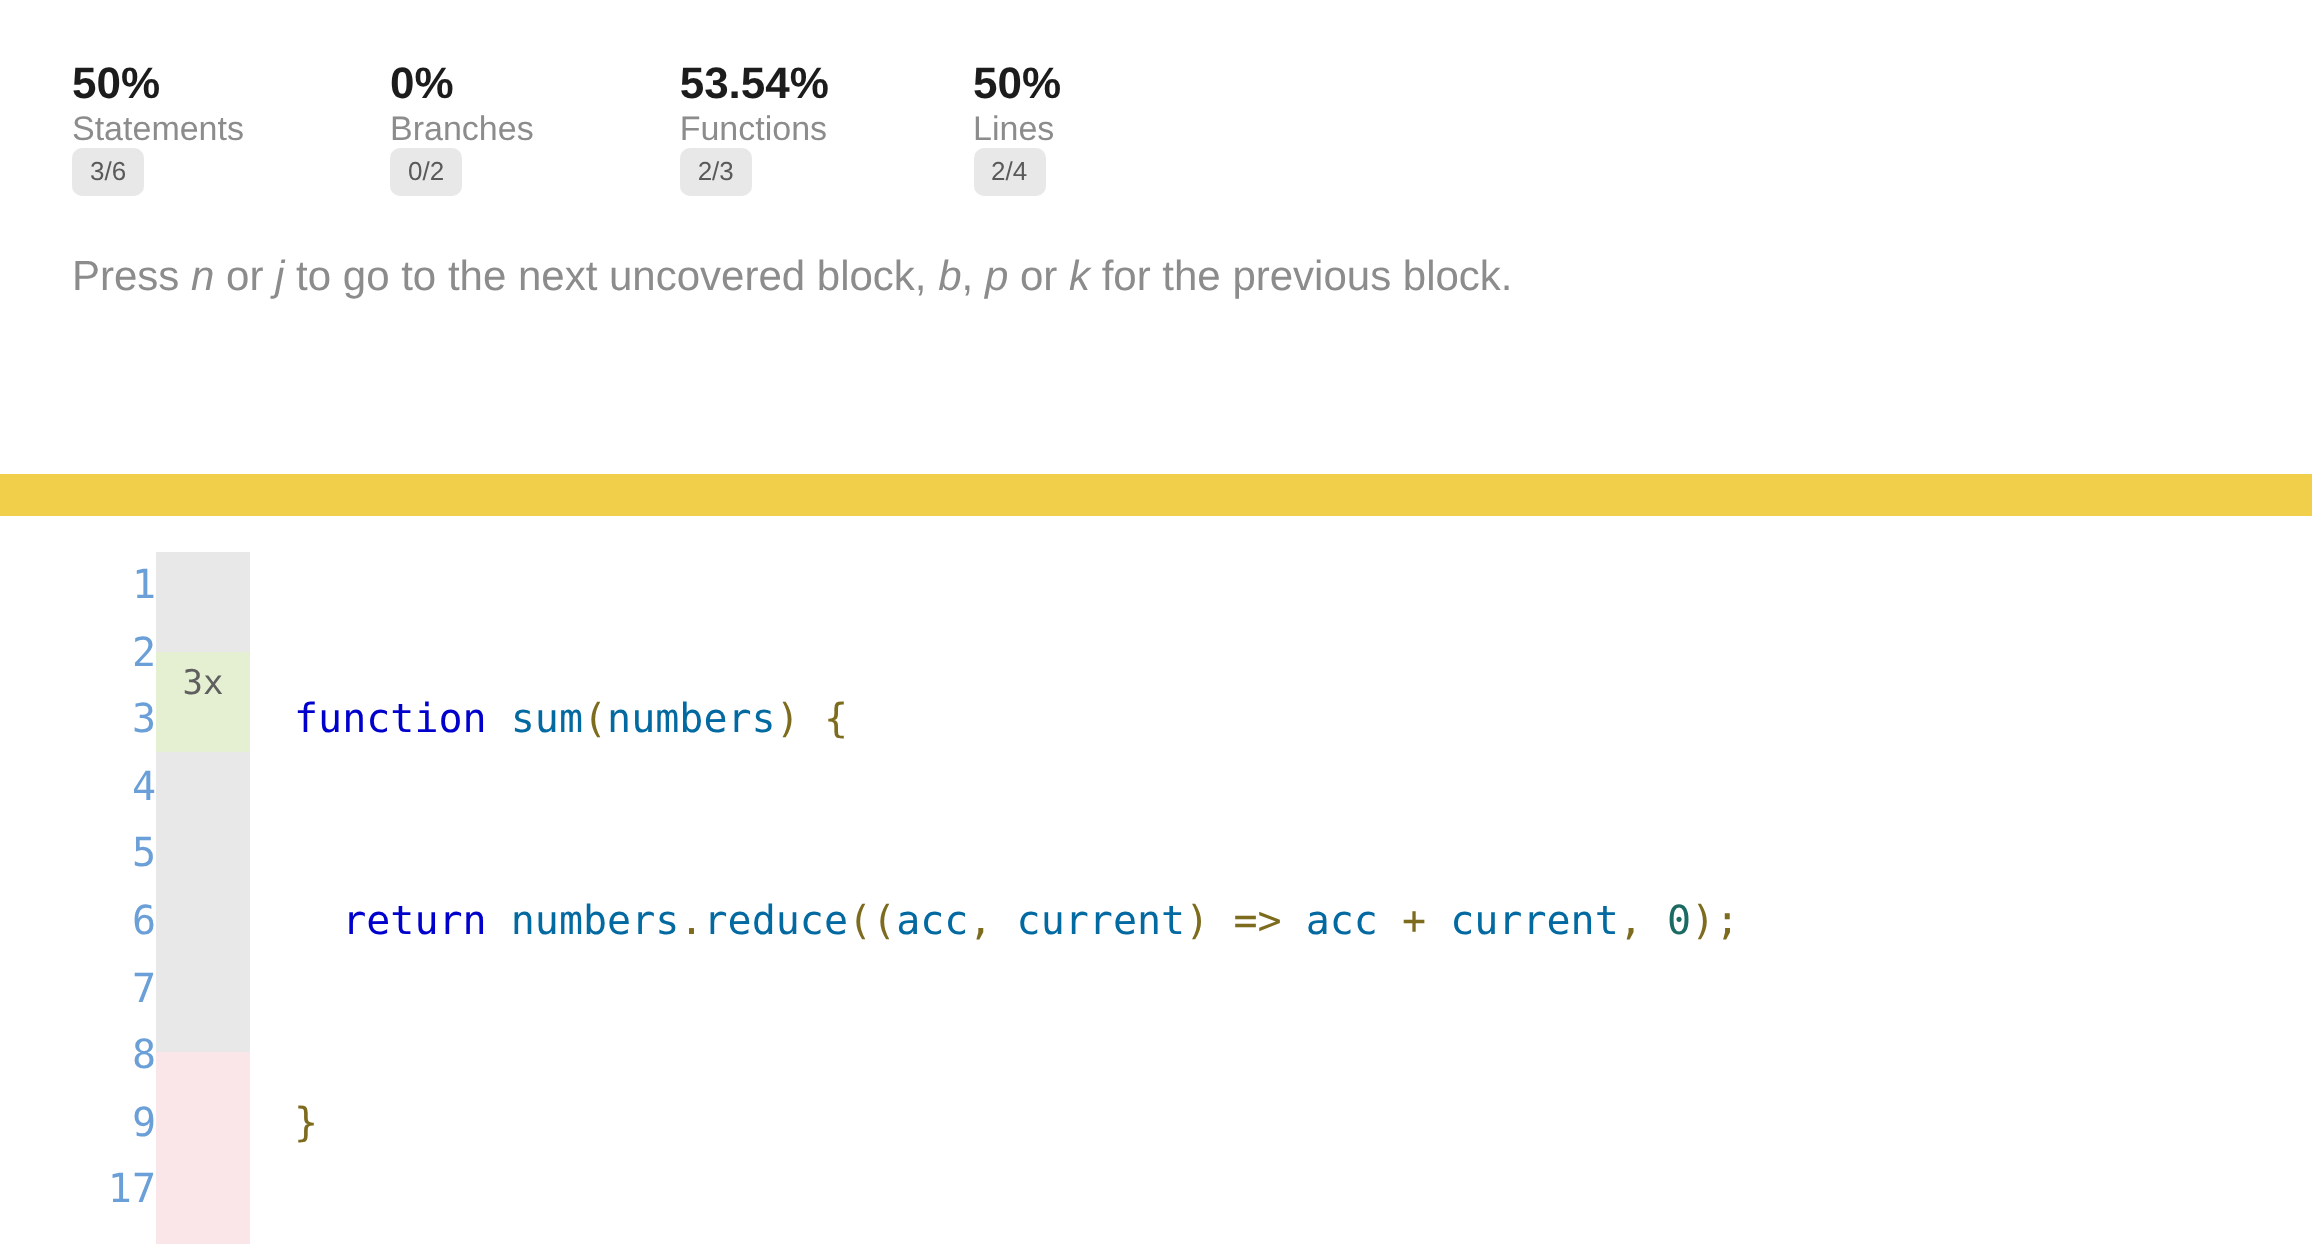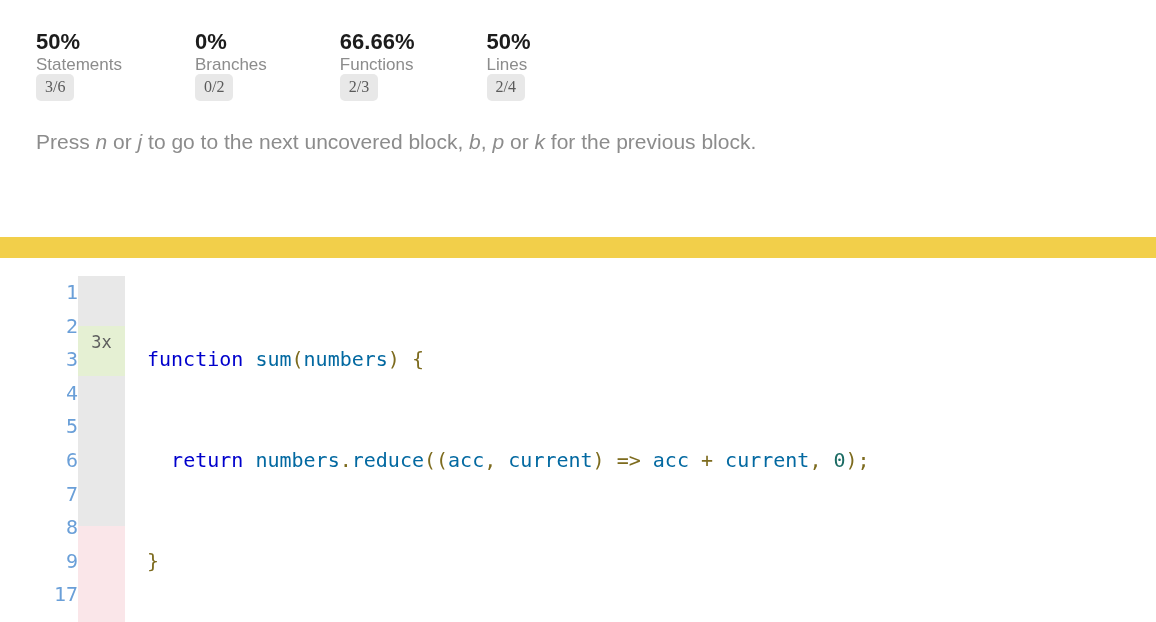--- a/index.html
+++ b/index.html
@@ -45,22 +45,22 @@
     color: #1c1c1c;
     margin-right: 9px;
   }
   .metric-label {
     font-size: 17px;
     color: #8c8c8c;
     font-weight: normal;
     margin-right: 11px;
   }
   .metric-fraction {
-    font-family: Liberation Serif, serif;
-    font-size: 16px;
+    font-family: Liberation Sans, sans-serif;
+    font-size: 13px;
     color: #5a5a5a;
     background: #e8e8e8;
     border-radius: 5px;
     padding: 5px 9px 6px 9px;
     line-height: 1;
     position: relative;
     top: -1px;
   }
 
   
@@ -151,21 +151,21 @@
         <span class="metric-fraction">3/6</span>
       </div>
 
       <div class="metric">
         <span class="metric-pct">0%</span>
         <span class="metric-label">Branches</span>
         <span class="metric-fraction">0/2</span>
       </div>
 
       <div class="metric">
-        <span class="metric-pct">66.66%</span>
+        <span class="metric-pct">53.54%</span>
         <span class="metric-label">Functions</span>
         <span class="metric-fraction">2/3</span>
       </div>
 
       <div class="metric">
         <span class="metric-pct">50%</span>
         <span class="metric-label">Lines</span>
         <span class="metric-fraction">2/4</span>
       </div>
 

